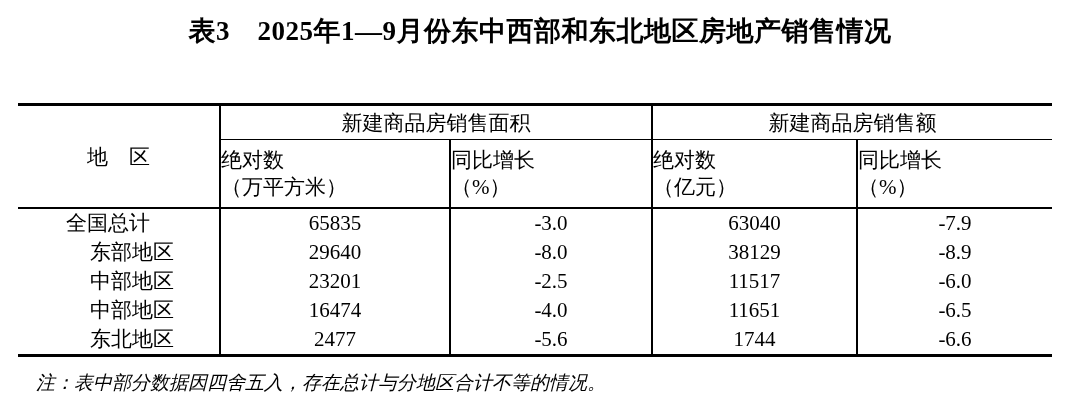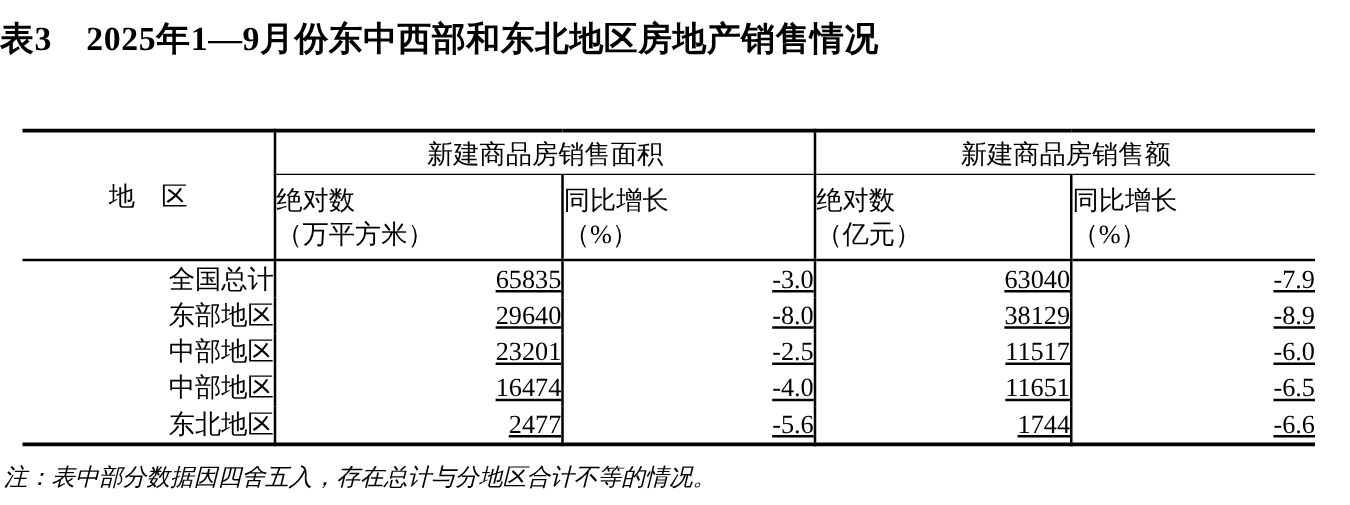--- a/index.html
+++ b/index.html
@@ -11,21 +11,21 @@
   }
   .page {
     position: relative;
     width: 1080px;
     height: 404px;
     background: #ffffff;
     overflow: hidden;
   }
   .doc-title {
     padding-top: 14px;
-    text-align: left;
+    text-align: center;
     font-size: 27px;
     line-height: 34px;
     font-weight: bold;
     letter-spacing: 0.5px;
   }
   table.stat-table {
     margin: 55px 0 0 18px;
     width: 1034px;
     table-layout: fixed;
     border-collapse: collapse;
@@ -53,27 +53,27 @@
   tr.group-row th.g1 { border-right: 2px solid #000; }
   tr.sub-row th.sub {
     height: 67px;
     text-align: left;
     line-height: 27px;
     border-left: 2px solid #000;
     border-bottom: 2px solid #000;
   }
   tbody td { height: 29px; line-height: 29px; }
   tbody td.bl { border-left: 2px solid #000; }
-  td.num { text-align: right; padding-right: 16px; text-decoration: underline; }
-  td.region-cell { text-align: right; }
+  td.num { text-align: center; padding-right: 16px; }
+  td.region-cell { text-align: left; }
   tr.row-total { font-weight: bold; }
   tr.row-total td.region-cell { padding-left: 48px; }
   tr.row-sub td.region-cell { padding-left: 72px; }
   .footnote {
-    margin: 14px 0 0 3px;
+    margin: 14px 0 0 36px;
     font-size: 19px;
     line-height: 24px;
     font-style: italic;
   }
 </style>
 </head>
 <body>
 
 <div class="page">
 

